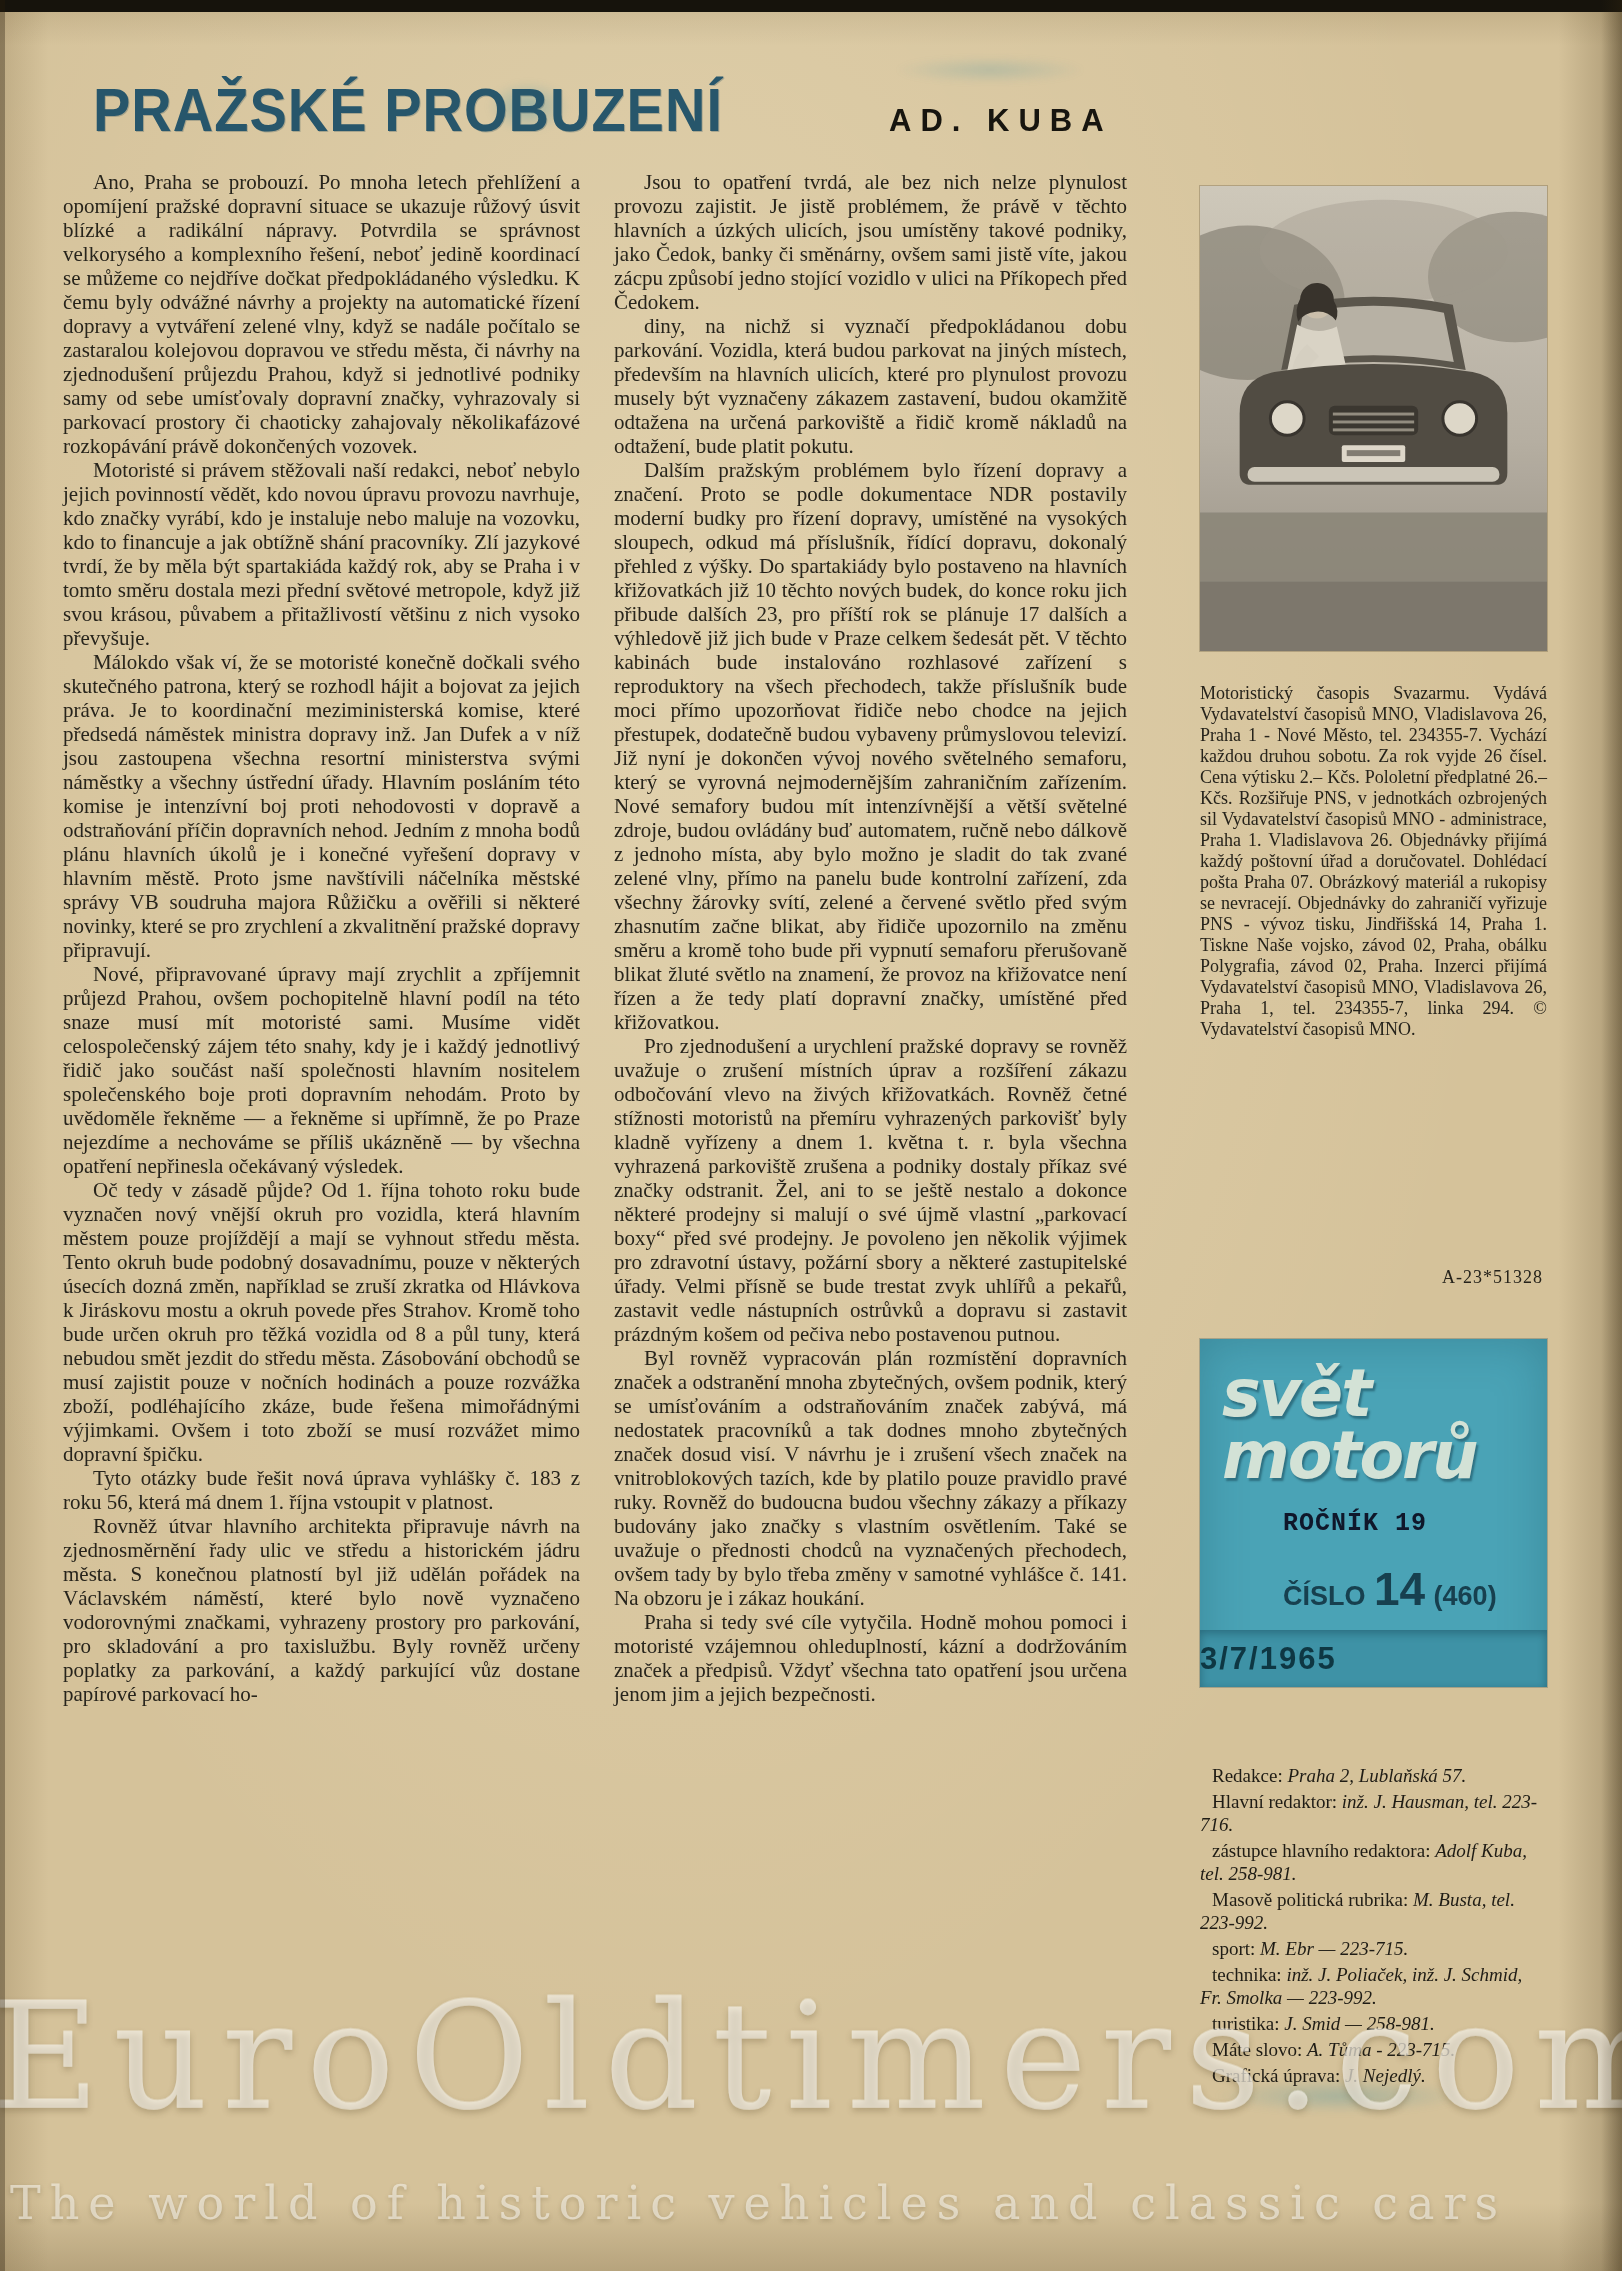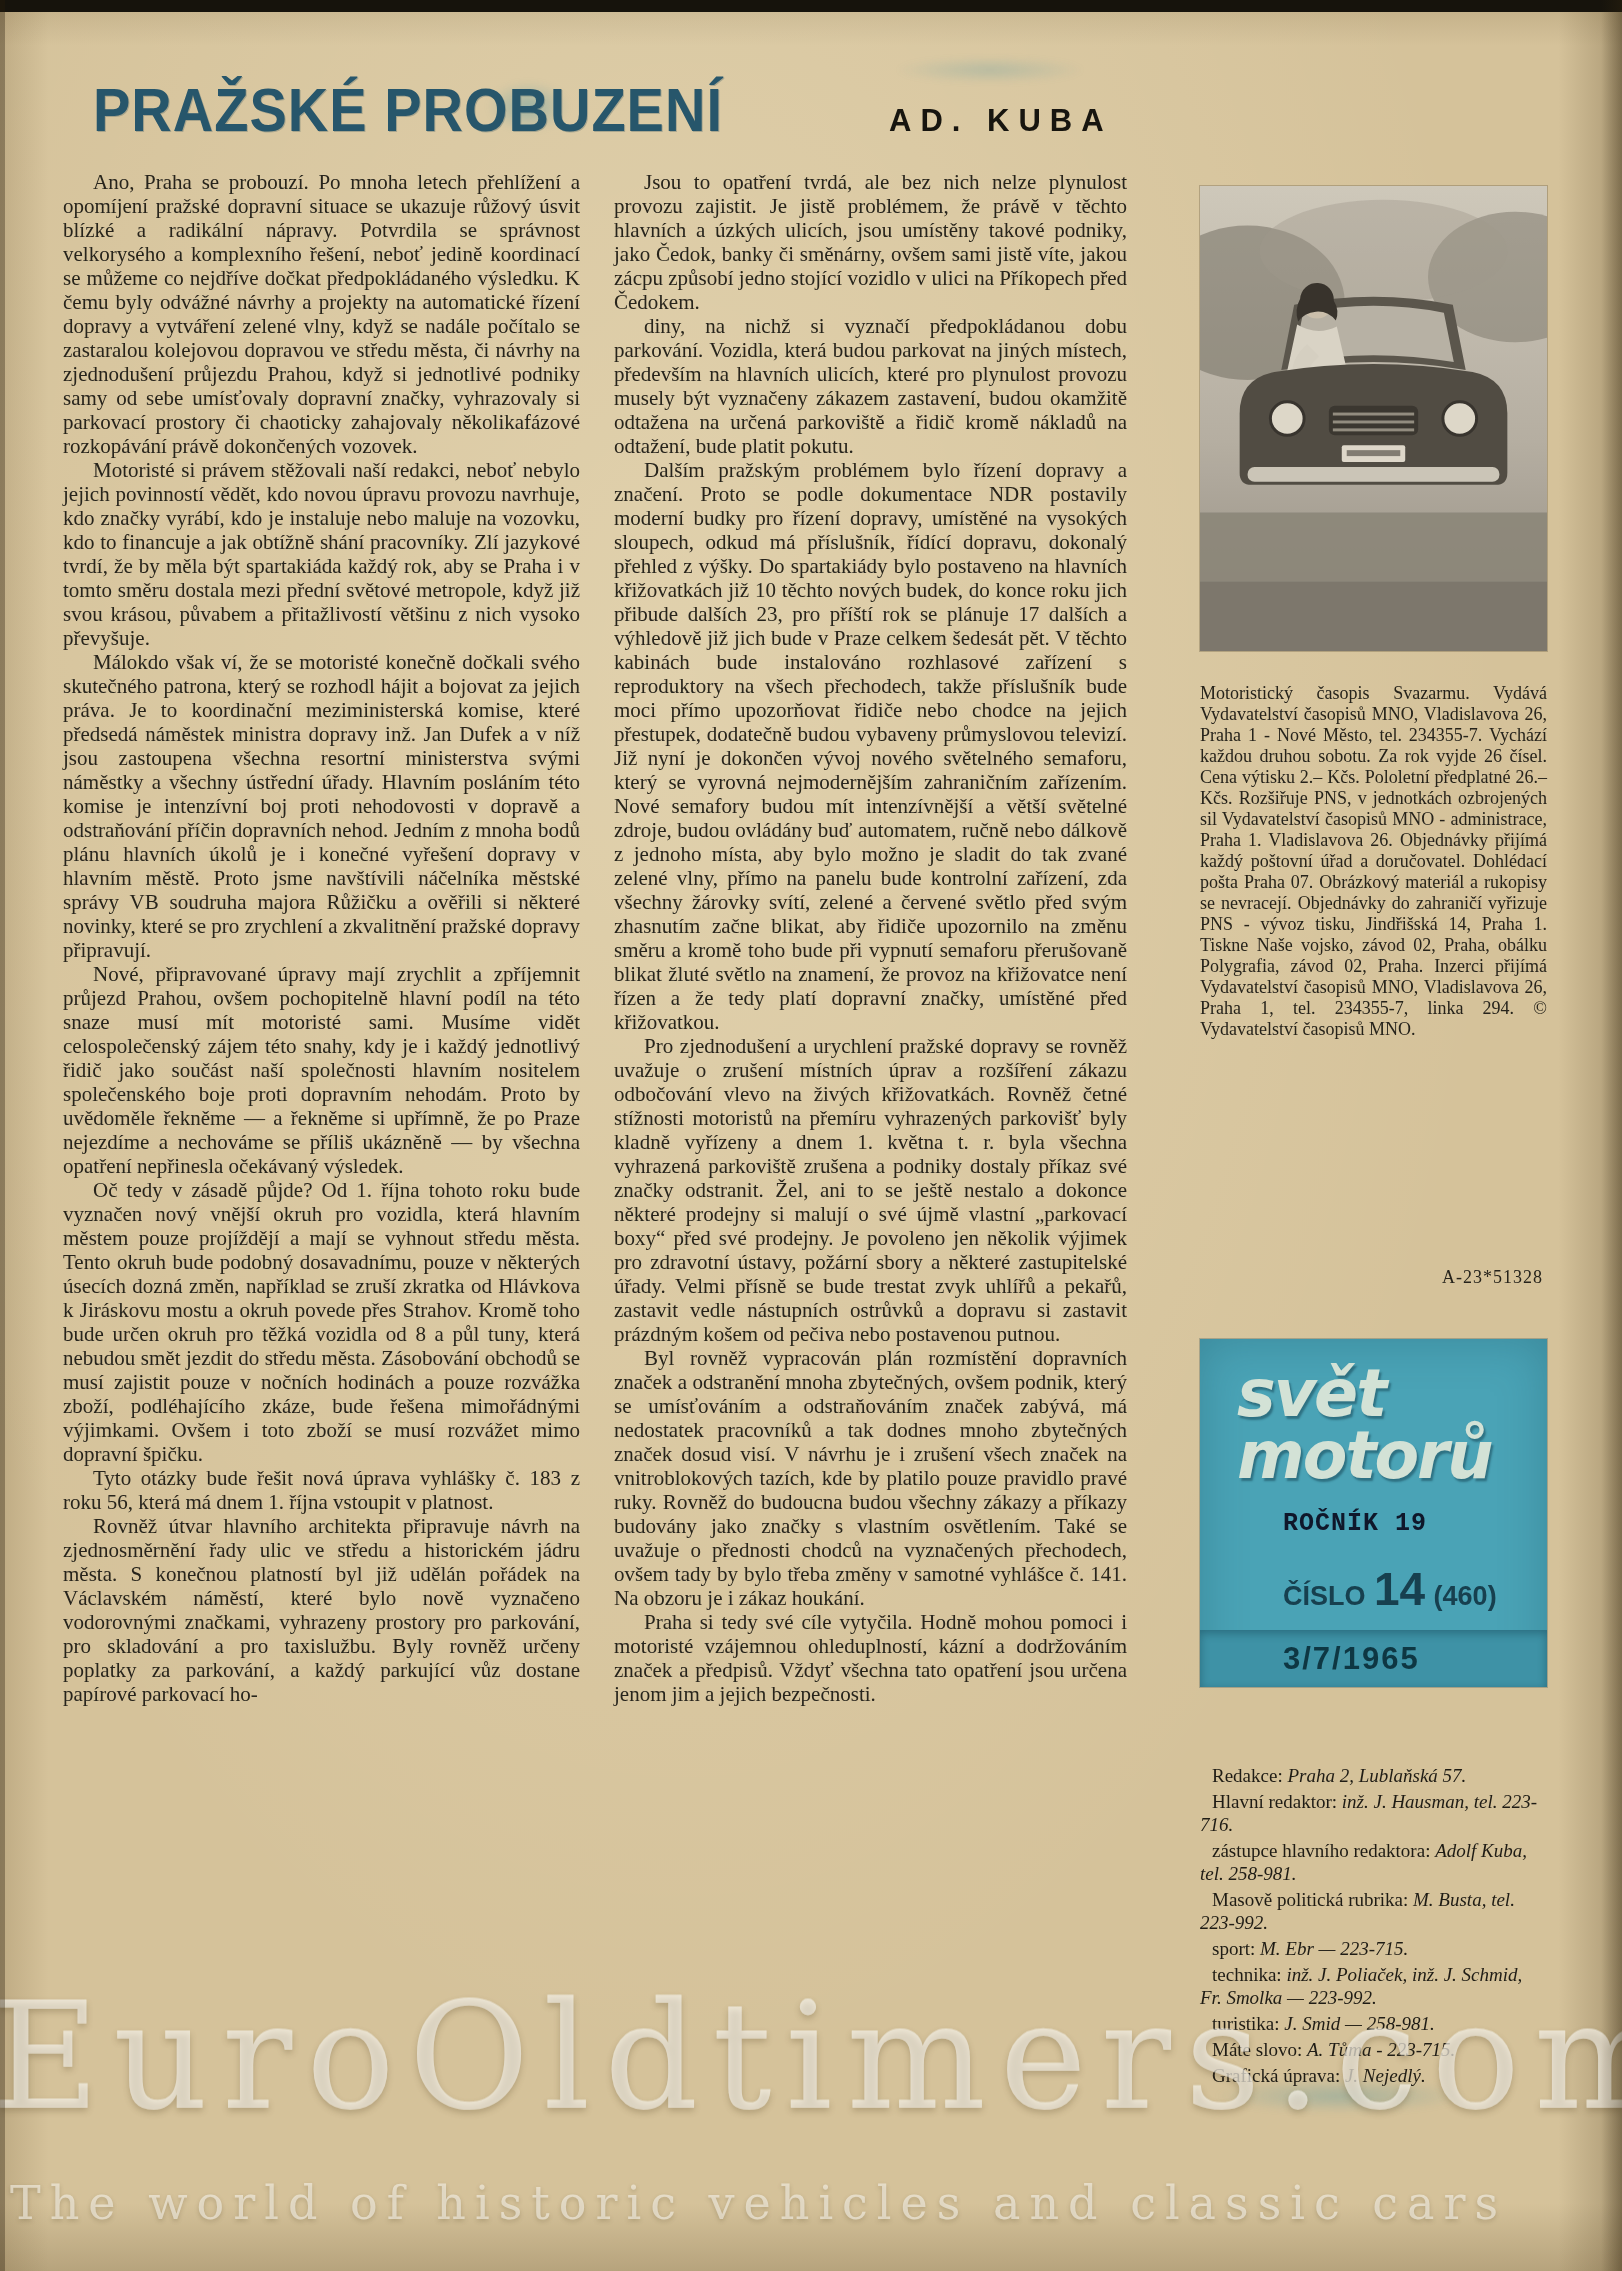--- a/index.html
+++ b/index.html
@@ -61,38 +61,38 @@
   .print-code{
     position:absolute;top:1267px;right:4px;
     font-size:18px;letter-spacing:1px;color:#26231b;
   }
 
   .magbox{
     position:absolute;top:1339px;left:0;width:347px;height:348px;background:#4aa3b6;
     box-shadow:inset 0 0 48px rgba(18,68,84,.28), 0 0 0 1px rgba(25,60,72,.25);
   }
   .mag-logo{
-    padding:24px 0 0 37px;
+    padding:24px 0 0 22px;
     font-family:"DejaVu Sans", sans-serif;font-style:italic;font-weight:800;
     font-size:65px;line-height:.95;letter-spacing:-2px;color:#d3e2d6;
     text-shadow:2px 3px 2px rgba(14,54,68,.45);
   }
   .mag-rocnik{
     margin:22px 0 0 83px;font-family:Liberation Mono, monospace;font-weight:700;
     font-size:25px;letter-spacing:1px;color:#0f172a;
   }
   .mag-cislo{margin:24px 0 0 83px;color:#17404f;font-family:"Liberation Sans", sans-serif;font-weight:700;}
   .mag-cislo .lbl{font-size:27px;}
   .mag-cislo .num{font-size:46px;padding:0 4px;}
   .mag-cislo .suf{font-size:27px;}
   .mag-date{
     position:absolute;bottom:0;left:0;right:0;height:57px;background:#3e92a6;
     box-shadow:inset 0 3px 10px rgba(12,50,64,.40);
     font-family:"Liberation Sans", sans-serif;font-weight:700;font-size:31px;line-height:57px;
-    letter-spacing:2px;color:#0e3743;padding-left:83px;box-sizing:border-box;
+    letter-spacing:2px;color:#0e3743;box-sizing:border-box;
   }
 
   .editorial{position:absolute;top:1764px;left:0;width:347px;font-size:19px;line-height:23px;color:#1f1c15;}
   .editorial p{margin:0 0 3px 0;text-align:left;}
   .ed-label{font-weight:400;margin-left:12px;}
   .ed-value{font-style:italic;}
 
   .wm-big{
     position:absolute;left:-8px;top:1972px;white-space:nowrap;z-index:5;
     font-family:"DejaVu Serif", serif;font-size:147px;letter-spacing:14px;

